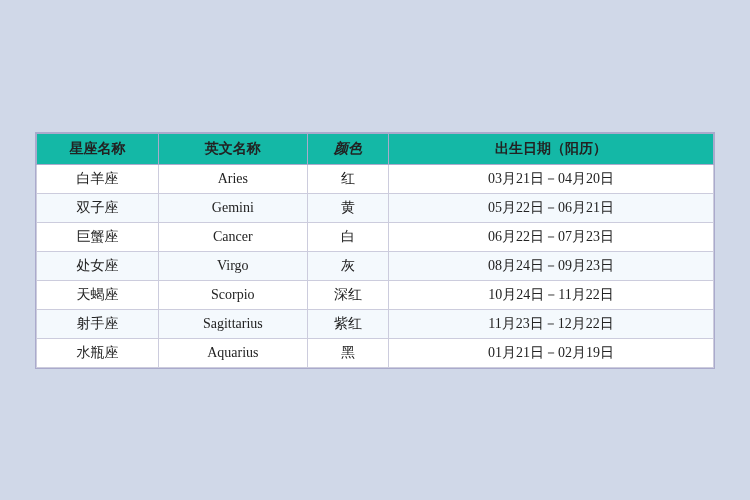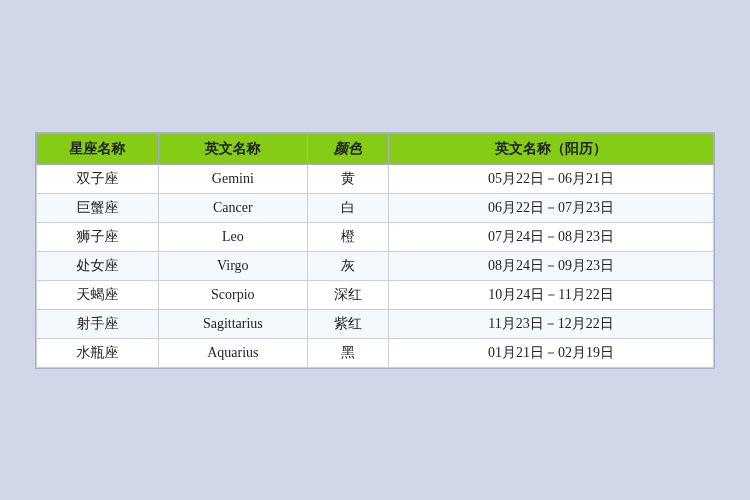--- a/index.html
+++ b/index.html
@@ -16,21 +16,21 @@
     .table-wrapper {
       background: #fff;
       border: 1px solid #aac;
       width: 680px;
     }
     table {
       width: 100%;
       border-collapse: collapse;
     }
     thead tr {
-      background: #84cc16;
+      background: #14b8a6;
     }
     thead th {
       border: 1px solid #aac;
       padding: 6px 4px;
       text-align: center;
       font-weight: bold;
       color: #222;
     }
     tbody tr {
       background: #fff;
@@ -52,41 +52,41 @@
 </head>
 <body>
 
 <div class="table-wrapper">
   <table>
     <thead>
       <tr>
         <th class="col-chinese">星座名称</th>
         <th class="col-english">英文名称</th>
         <th class="col-color">颜色</th>
-        <th class="col-date">英文名称（阳历）</th>
+        <th class="col-date">出生日期（阳历）</th>
       </tr>
     </thead>
     <tbody id="table-body">
+    <tr>
+          <td>白羊座</td>
+          <td>Aries</td>
+          <td>红</td>
+          <td>03月21日－04月20日</td>
+        </tr>
         <tr>
           <td>双子座</td>
           <td>Gemini</td>
           <td>黄</td>
           <td>05月22日－06月21日</td>
         </tr>
         <tr>
           <td>巨蟹座</td>
           <td>Cancer</td>
           <td>白</td>
           <td>06月22日－07月23日</td>
-        </tr>
-        <tr>
-          <td>狮子座</td>
-          <td>Leo</td>
-          <td>橙</td>
-          <td>07月24日－08月23日</td>
         </tr>
         <tr>
           <td>处女座</td>
           <td>Virgo</td>
           <td>灰</td>
           <td>08月24日－09月23日</td>
         </tr>
         <tr>
           <td>天蝎座</td>
           <td>Scorpio</td>

